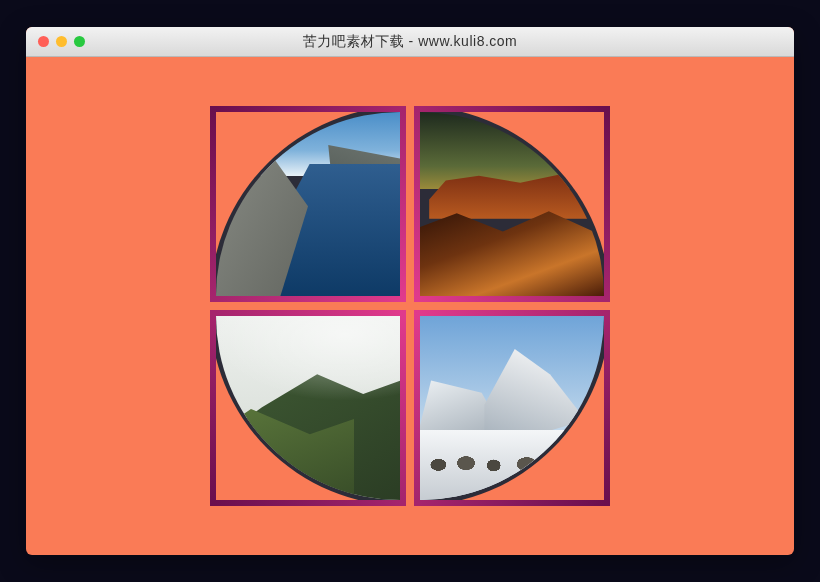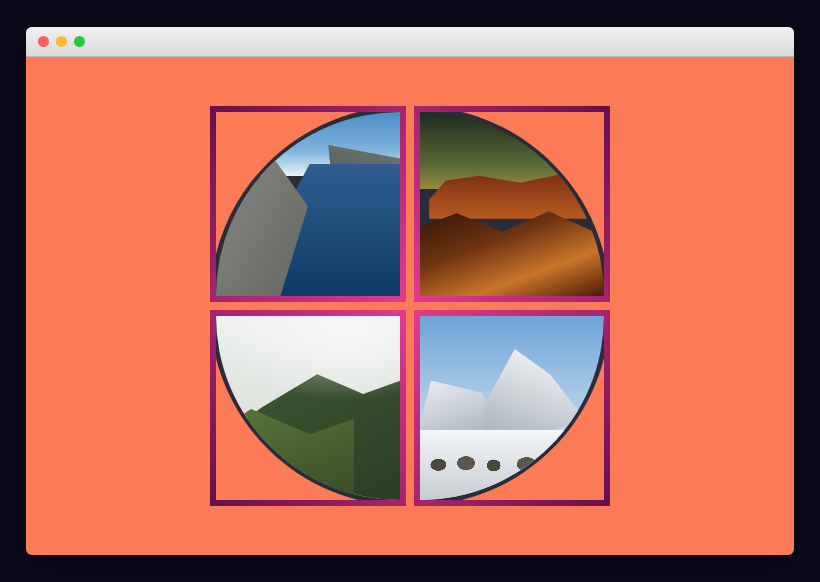--- a/index.html
+++ b/index.html
@@ -144,20 +144,21 @@
 <body>
 
 <div class="browser-window">
 
   <div class="title-bar">
     <div class="dots">
       <div class="dot red"></div>
       <div class="dot yellow"></div>
       <div class="dot green"></div>
     </div>
+    <div class="title-text">苦力吧素材下载 - www.kuli8.com</div>
   </div>
 
   <div class="stage">
     <div class="wheel">
 
       <div class="quad tl">
         <div class="scene fjord" aria-label="fjord-landscape">
           <div class="sky"></div>
           <div class="cliffR"></div>
           <div class="water"></div>

